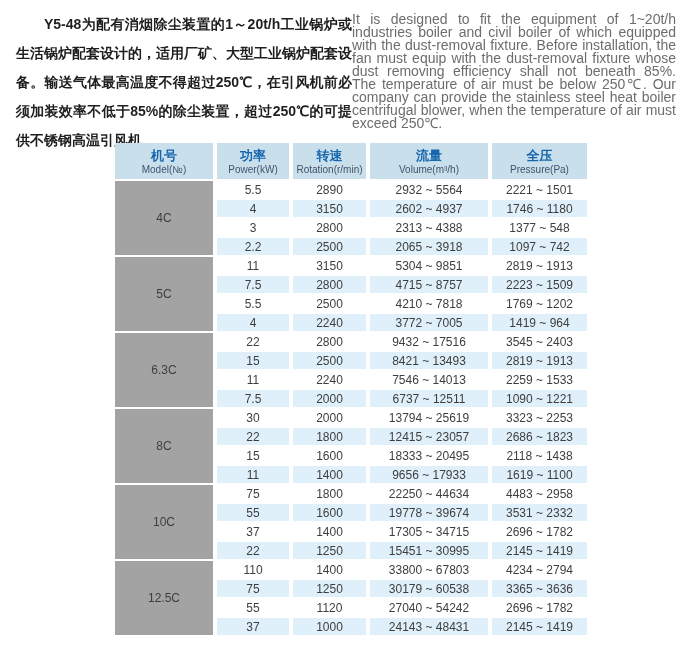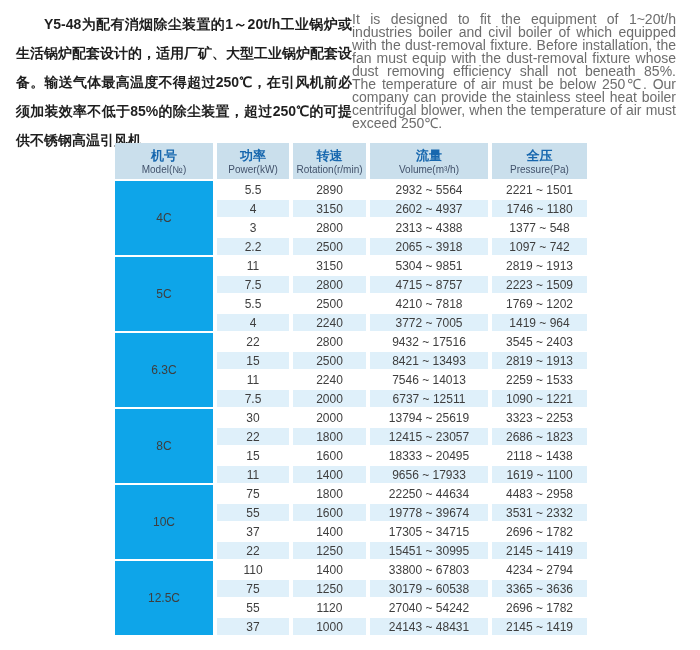--- a/index.html
+++ b/index.html
@@ -23,21 +23,21 @@
   col.c-power   { width:72px; }
   col.c-rot     { width:73px; }
   col.c-vol     { width:118px; }
   col.c-press   { width:95px; }
   th, td { text-align:center; vertical-align:middle; padding:0; }
   th { background:#cadfec; height:36px; font-weight:normal; }
   .h-zh { font-size:13px; font-weight:bold; color:#1767ae; line-height:16px; padding-top:2px; }
   .h-en { font-size:10px; color:#42526b; line-height:12px; }
   td.data-cell { height:17px; font-size:12px; color:#3e3e3e; background:#ffffff; }
   tr.stripe td.data-cell { background:#dff0fa; }
-  td.model-cell { background:#0ea5e9; font-size:12px; color:#3e3e3e; }
+  td.model-cell { background:#a3a3a3; font-size:12px; color:#3e3e3e; }
 </style>
 </head>
 <body>
 
 <div class="top">
   <p class="zh-para">Y5-48为配有消烟除尘装置的1～20t/h工业锅炉或生活锅炉配套设计的，适用厂矿、大型工业锅炉配套设备。输送气体最高温度不得超过250℃，在引风机前必须加装效率不低于85%的除尘装置，超过250℃的可提供不锈钢高温引风机。</p>
   <p class="en-para">It is designed to fit the equipment of 1~20t/h industries boiler and civil boiler of which equipped with the dust-removal fixture. Before installation, the fan must equip with the dust-removal fixture whose dust removing efficiency shall not beneath 85%. The temperature of air must be below 250℃. Our company can provide the stainless steel heat boiler centrifugal blower, when the temperature of air must exceed 250℃.</p>
 </div>
 
 <div class="table-wrap">

